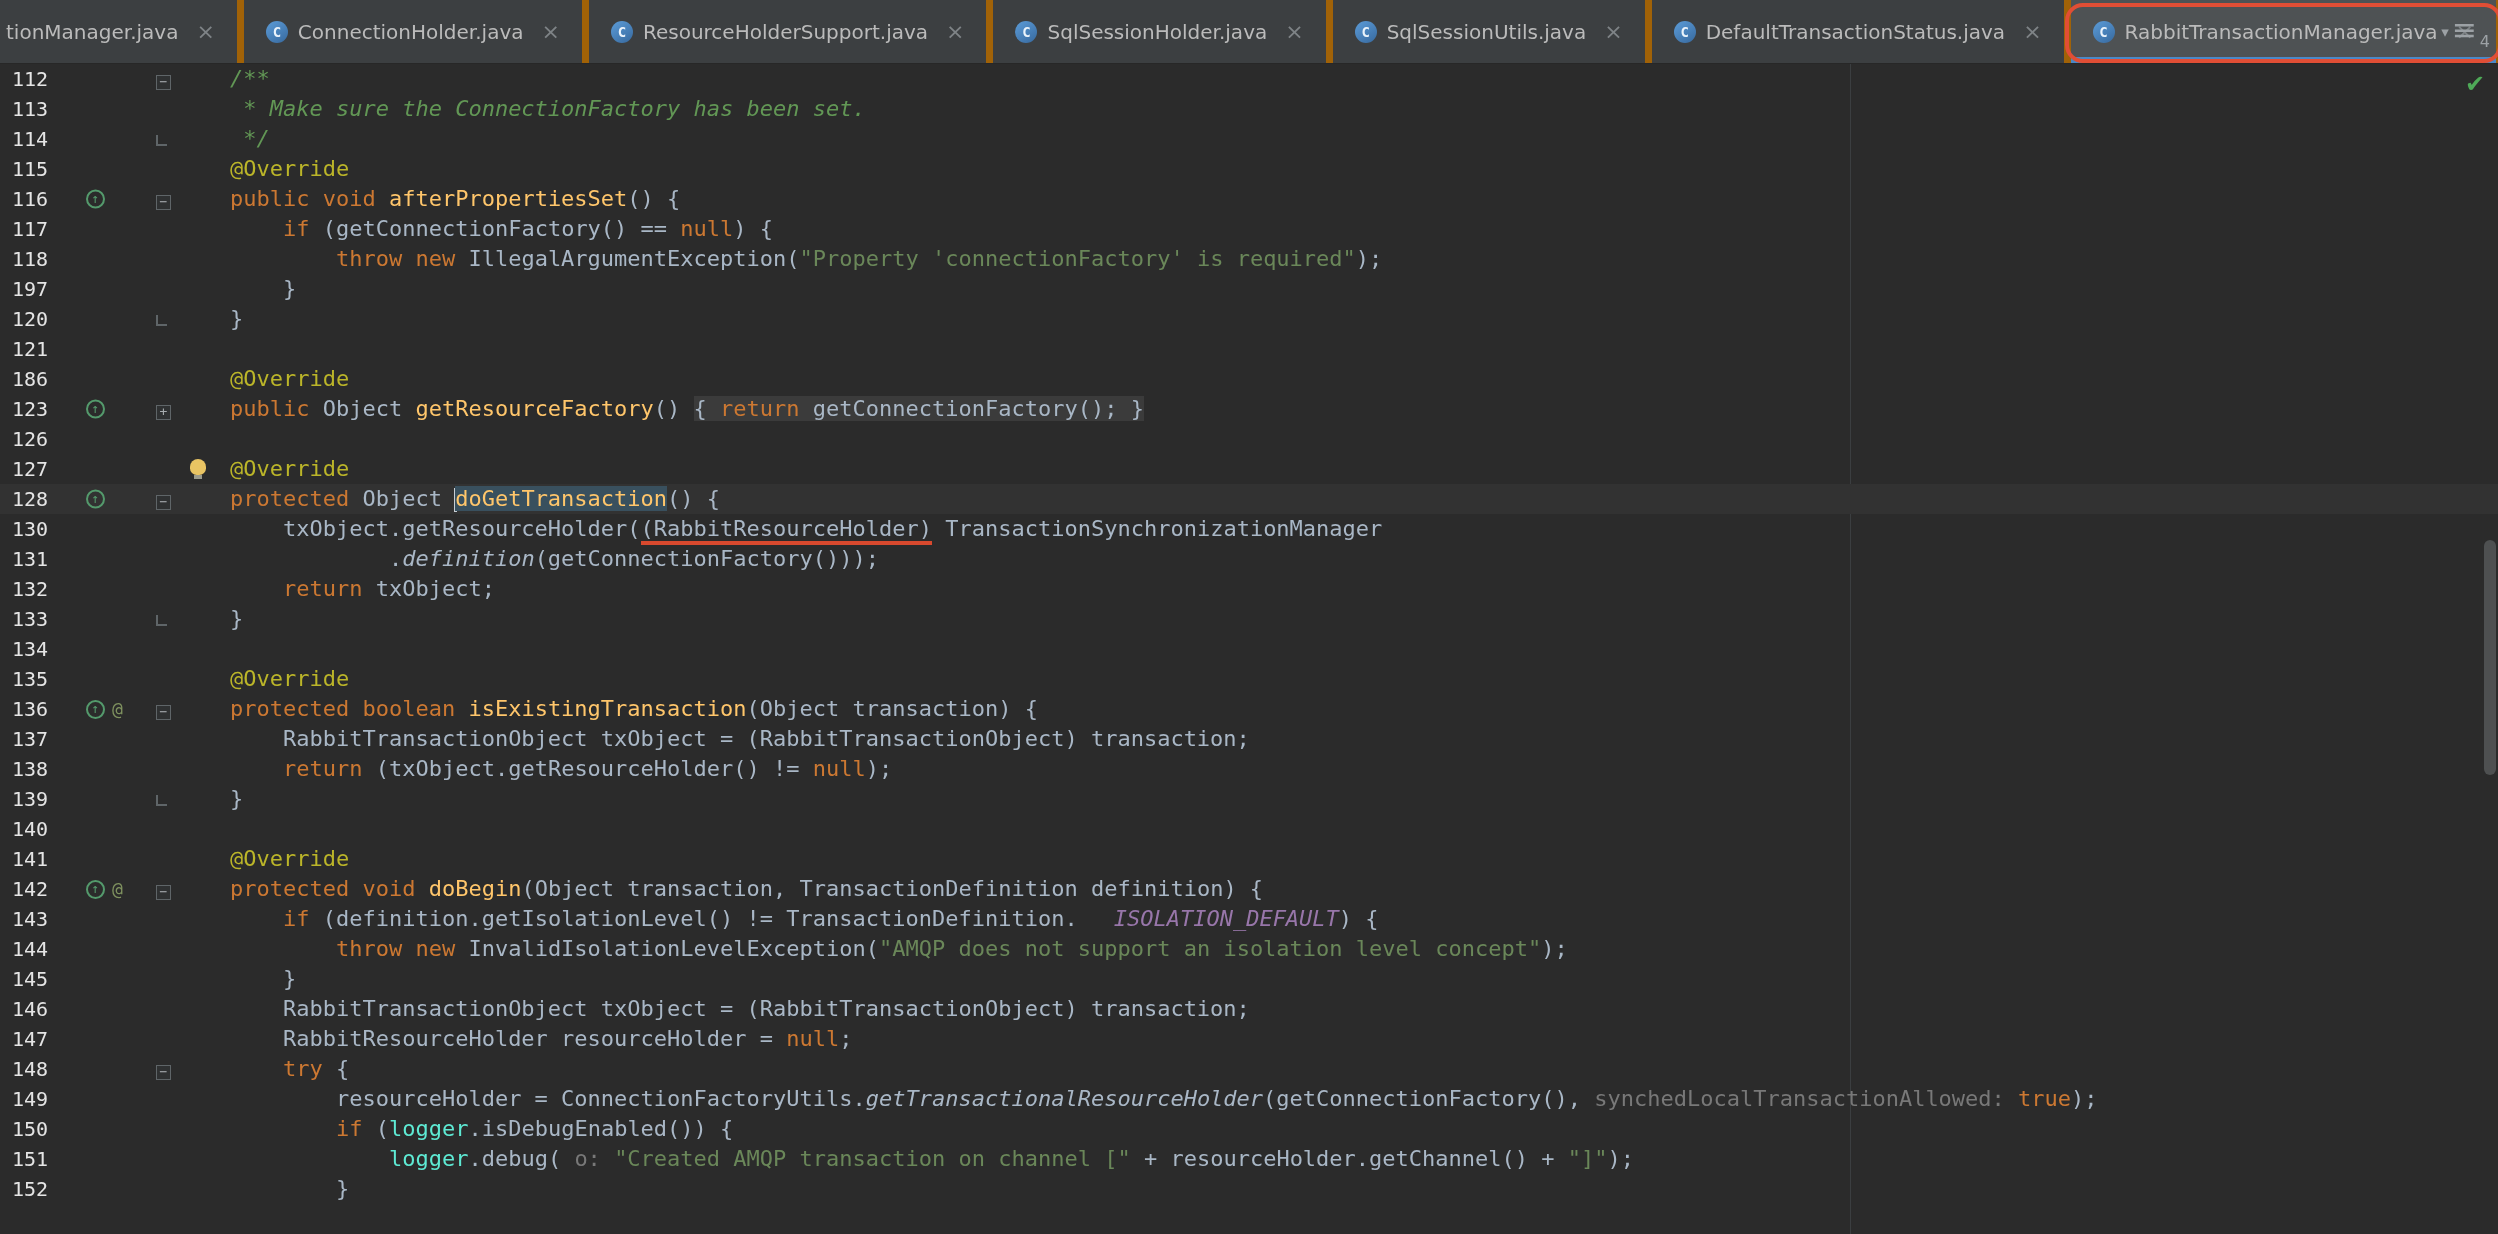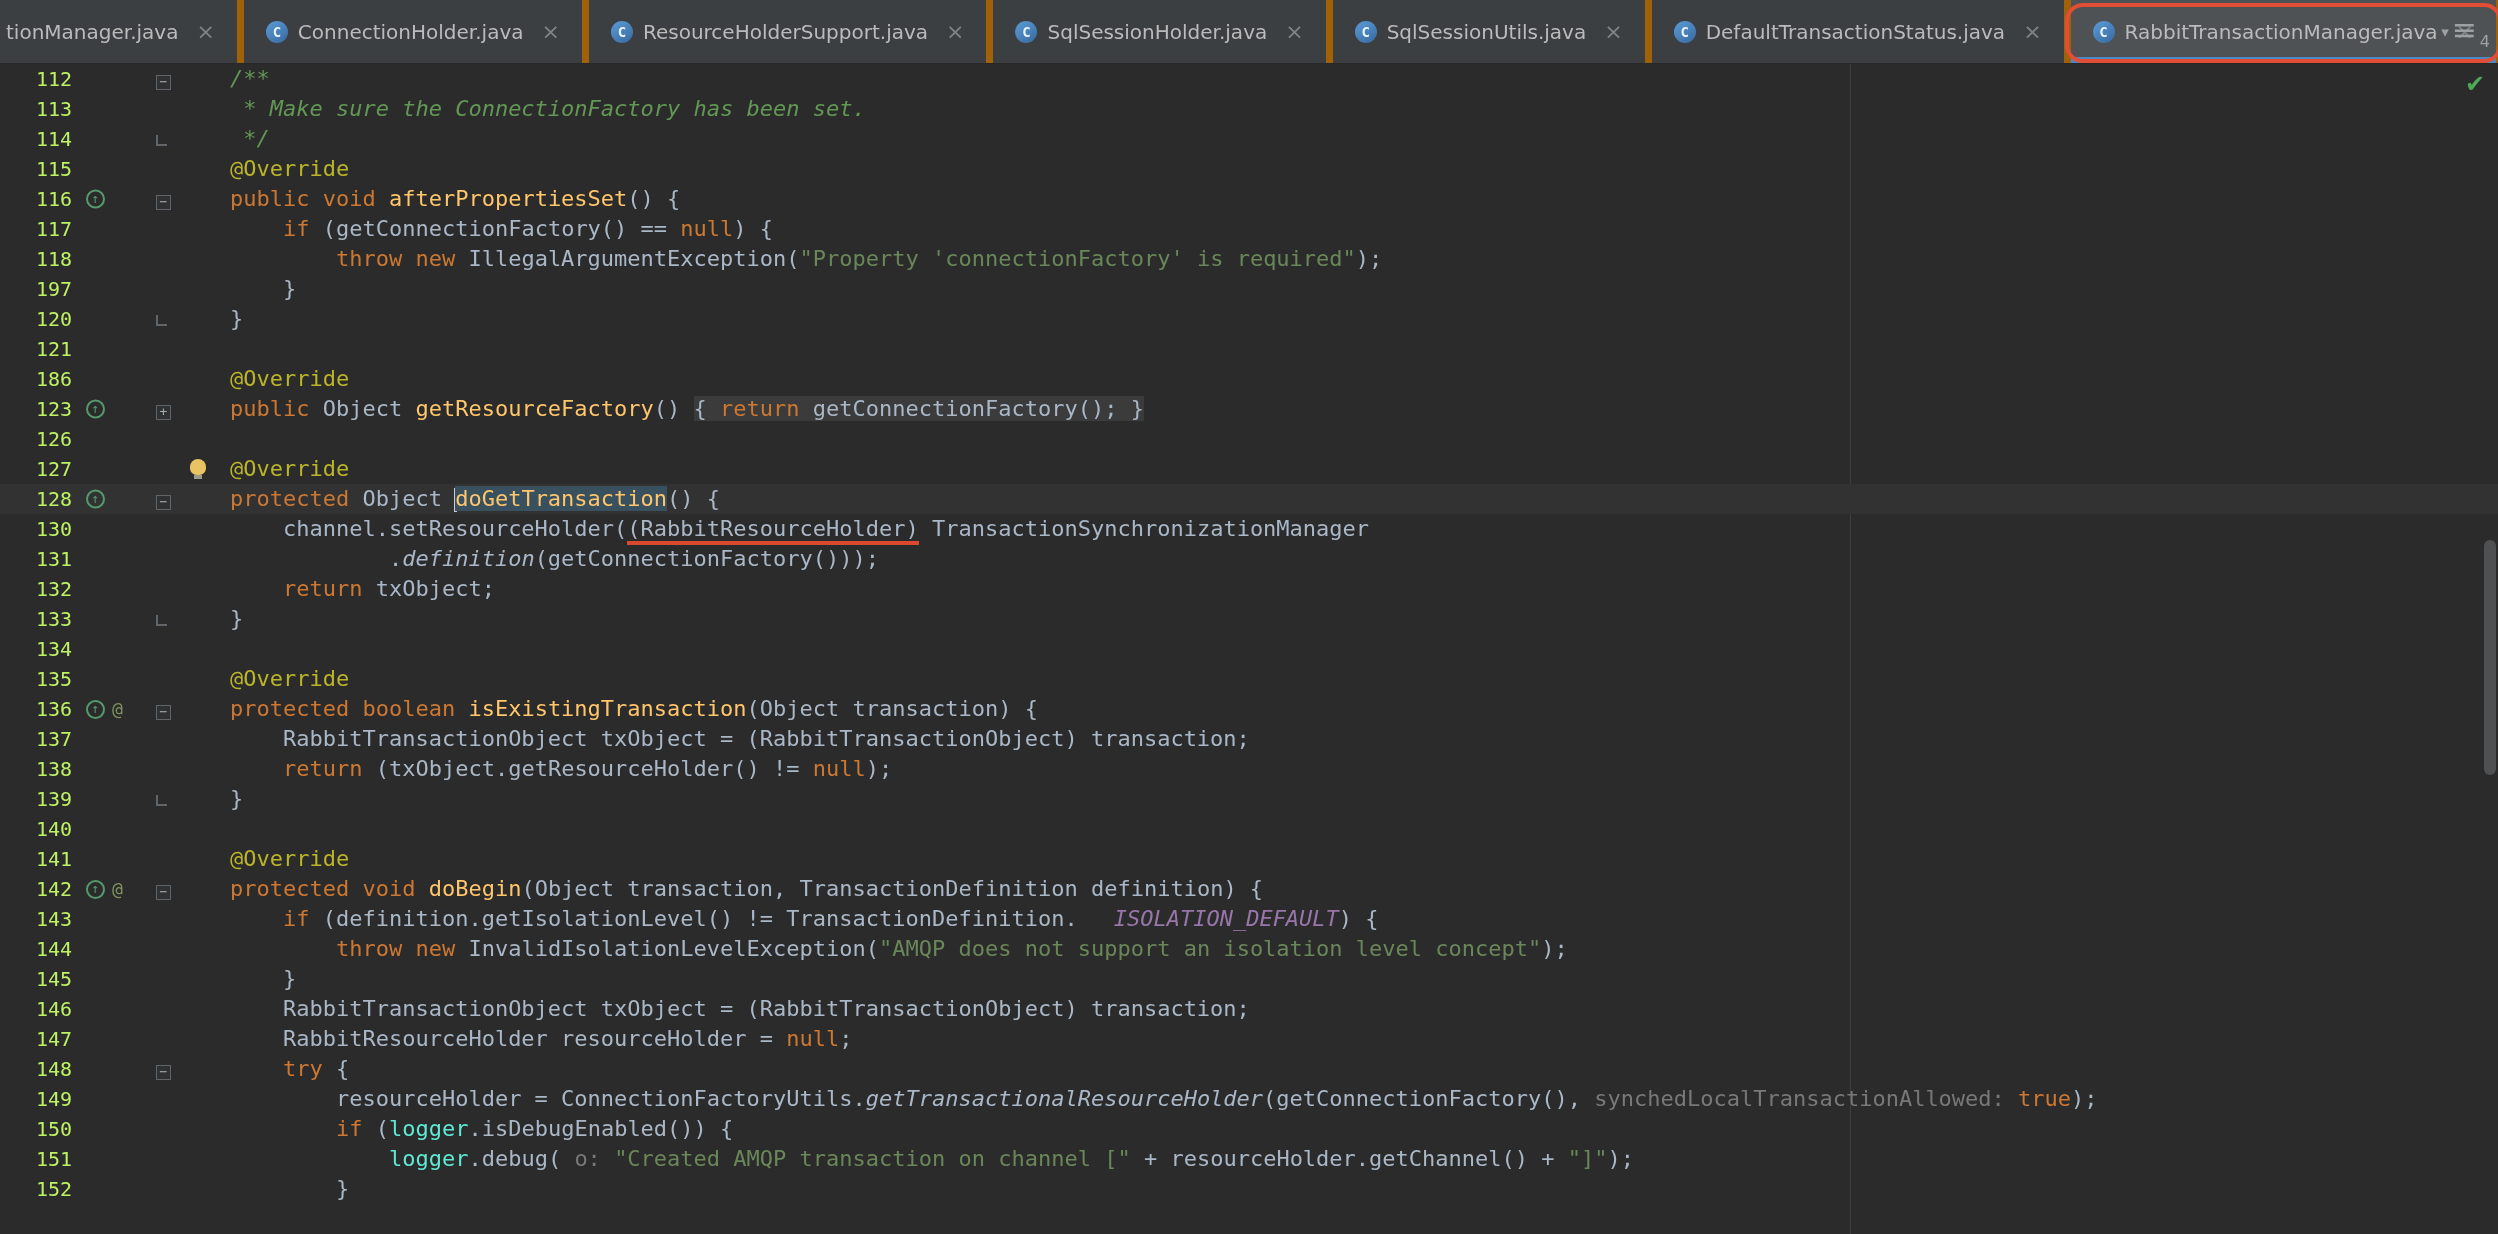--- a/index.html
+++ b/index.html
@@ -23,21 +23,21 @@
   .bars{font-size:30px;line-height:1;margin-top:-4px;}
   .cnt{font-size:16px;align-self:flex-end;margin-bottom:12px;}
   
   .editor{position:relative;width:2498px;height:1170px;background:#2B2B2B;}
   .guide{position:absolute;left:1850px;top:0;bottom:0;width:1px;background:#3B3E40;z-index:0;}
   .rows{position:relative;z-index:1;}
   .row{display:flex;height:30px;line-height:30px;font-family:"DejaVu Sans Mono",monospace;
     font-size:22px;white-space:pre;position:relative;}
   .row.cur{background:#323232;}
   .gut{flex:0 0 177px;position:relative;}
-  .ln{position:absolute;left:0;top:0;width:72px;text-align:right;color:#bef264;font-size:20px;line-height:30px;}
+  .ln{position:absolute;left:12px;top:0;width:72px;color:#e5e5e5;font-size:20px;line-height:30px;}
   .gic{position:absolute;left:86px;top:50%;transform:translateY(-50%);display:flex;align-items:center;gap:7px;}
   .gfold{position:absolute;left:156px;top:50%;transform:translateY(-50%);}
   .ov{display:inline-block;box-sizing:border-box;width:19px;height:19px;border-radius:50%;
     border:2px solid #549A6C;color:#549A6C;font-size:13px;line-height:14px;text-align:center;}
   .at{color:#7F925F;font-size:18px;font-family:"DejaVu Sans Mono",monospace;}
   .fs{display:inline-block;box-sizing:border-box;width:15px;height:15px;border:1px solid #5F6568;
     background:#2F3132;color:#A8ADB0;font-size:13px;line-height:12px;text-align:center;}
   .fe{display:inline-block;width:9px;height:9px;border-left:2px solid #5F6568;border-bottom:2px solid #5F6568;}
   .bulb{position:absolute;left:190px;top:5px;width:16px;height:16px;background:#E9C463;
     border-radius:50% 50% 42% 42%;}
@@ -121,21 +121,21 @@
       <div class="row"><span class="gut"><span class="ln">117</span></span><span class="codeln"><span class="d">        </span><span class="k">if </span><span class="d">(getConnectionFactory() == </span><span class="k">null</span><span class="d">) {</span></span></div>
       <div class="row"><span class="gut"><span class="ln">118</span></span><span class="codeln"><span class="d">            </span><span class="k">throw new </span><span class="d">IllegalArgumentException(</span><span class="s">"Property 'connectionFactory' is required"</span><span class="d">);</span></span></div>
       <div class="row"><span class="gut"><span class="ln">197</span></span><span class="codeln"><span class="d">        }</span></span></div>
       <div class="row"><span class="gut"><span class="ln">120</span><span class="gfold"><span class="fe"></span></span></span><span class="codeln"><span class="d">    }</span></span></div>
       <div class="row"><span class="gut"><span class="ln">121</span></span><span class="codeln"></span></div>
       <div class="row"><span class="gut"><span class="ln">186</span></span><span class="codeln"><span class="d">    </span><span class="a">@Override</span></span></div>
       <div class="row"><span class="gut"><span class="ln">123</span><span class="gic"><span class="ov">↑</span></span><span class="gfold"><span class="fs">+</span></span></span><span class="codeln"><span class="d">    </span><span class="k">public </span><span class="d">Object </span><span class="m">getResourceFactory</span><span class="d">() </span><span class="d f">{ </span><span class="k f">return</span><span class="d f"> getConnectionFactory(); </span><span class="d f">}</span></span></div>
       <div class="row"><span class="gut"><span class="ln">126</span></span><span class="codeln"></span></div>
       <div class="row"><span class="gut"><span class="ln">127</span><span class="bulb"></span></span><span class="codeln"><span class="d">    </span><span class="a">@Override</span></span></div>
       <div class="row cur"><span class="gut"><span class="ln">128</span><span class="gic"><span class="ov">↑</span></span><span class="gfold"><span class="fs">−</span></span></span><span class="codeln"><span class="d">    </span><span class="k">protected </span><span class="d">Object </span><span class="caret"></span><span class="m hl">doGetTransaction</span><span class="d">() {</span></span></div>
-      <div class="row"><span class="gut"><span class="ln">130</span></span><span class="codeln"><span class="d">        channel.setResourceHolder(</span><span class="d u">(RabbitResourceHolder)</span><span class="d"> TransactionSynchronizationManager</span></span></div>
+      <div class="row"><span class="gut"><span class="ln">130</span></span><span class="codeln"><span class="d">        txObject.getResourceHolder(</span><span class="d u">(RabbitResourceHolder)</span><span class="d"> TransactionSynchronizationManager</span></span></div>
       <div class="row"><span class="gut"><span class="ln">131</span></span><span class="codeln"><span class="d">                .</span><span class="di">definition</span><span class="d">(getConnectionFactory()));</span></span></div>
       <div class="row"><span class="gut"><span class="ln">132</span></span><span class="codeln"><span class="d">        </span><span class="k">return</span><span class="d"> txObject;</span></span></div>
       <div class="row"><span class="gut"><span class="ln">133</span><span class="gfold"><span class="fe"></span></span></span><span class="codeln"><span class="d">    }</span></span></div>
       <div class="row"><span class="gut"><span class="ln">134</span></span><span class="codeln"></span></div>
       <div class="row"><span class="gut"><span class="ln">135</span></span><span class="codeln"><span class="d">    </span><span class="a">@Override</span></span></div>
       <div class="row"><span class="gut"><span class="ln">136</span><span class="gic"><span class="ov">↑</span><span class="at">@</span></span><span class="gfold"><span class="fs">−</span></span></span><span class="codeln"><span class="d">    </span><span class="k">protected boolean </span><span class="m">isExistingTransaction</span><span class="d">(Object transaction) {</span></span></div>
       <div class="row"><span class="gut"><span class="ln">137</span></span><span class="codeln"><span class="d">        RabbitTransactionObject txObject = (RabbitTransactionObject) transaction;</span></span></div>
       <div class="row"><span class="gut"><span class="ln">138</span></span><span class="codeln"><span class="d">        </span><span class="k">return</span><span class="d"> (txObject.getResourceHolder() != </span><span class="k">null</span><span class="d">);</span></span></div>
       <div class="row"><span class="gut"><span class="ln">139</span><span class="gfold"><span class="fe"></span></span></span><span class="codeln"><span class="d">    }</span></span></div>
       <div class="row"><span class="gut"><span class="ln">140</span></span><span class="codeln"></span></div>

